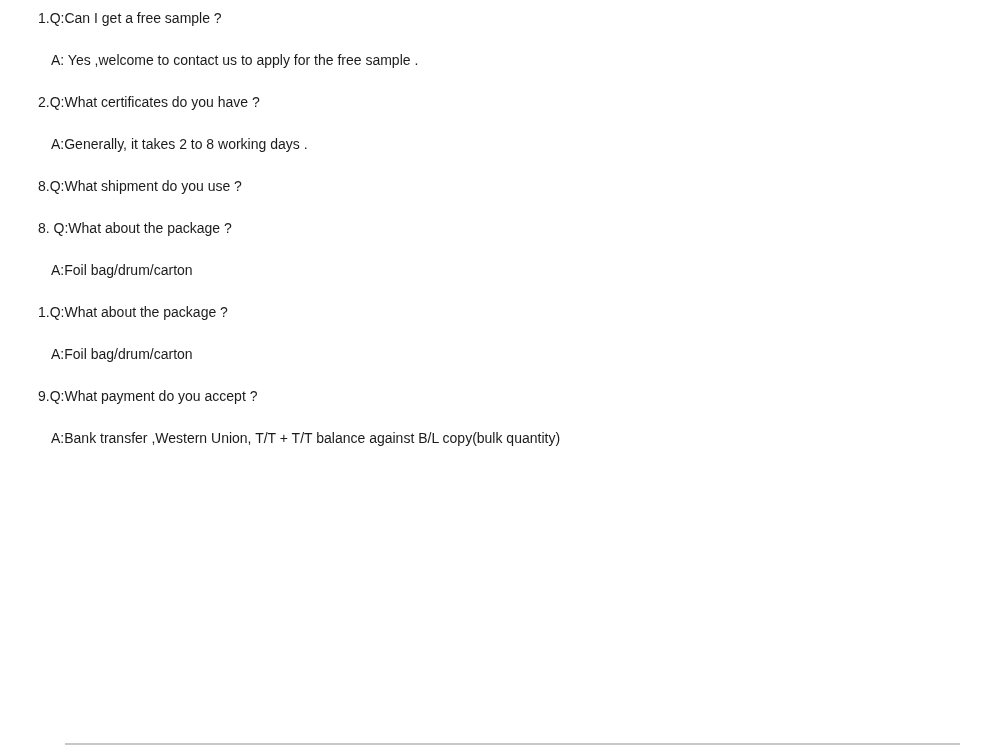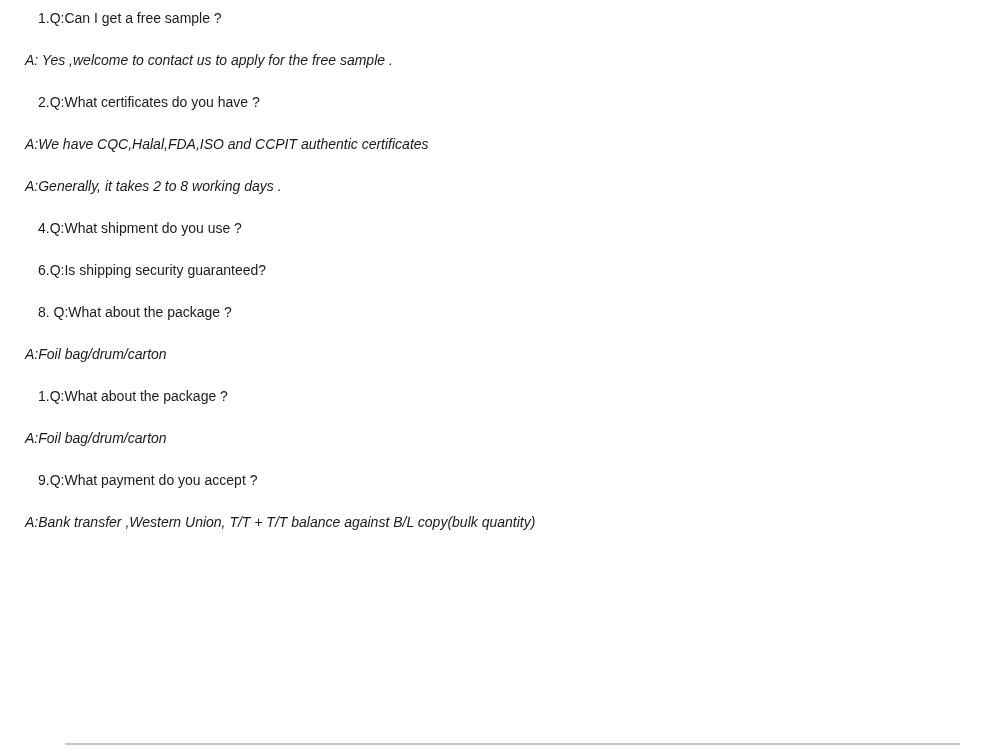--- a/index.html
+++ b/index.html
@@ -24,49 +24,47 @@
   .doc {
     margin-top: -3px; 
   }
   .line {
     height: 42px;
     line-height: 42px;
     white-space: pre;
     overflow: hidden;
   }
   .q { padding-left: 38px; }
-  .a { padding-left: 25px; font-style: italic; }
+  .a { padding-left: 51px; }
   .clip-artifact {
     position: absolute;
     left: 65px;
     top: 746px;
     width: 895px;
     height: 2px;
     background: #b9b9b9;
     opacity: 0.8;
   }
 </style>
 </head>
 <body>
 
 <div class="page">
   <div class="doc">
 
     <div class="line q">1.Q:Can I get a free sample ?</div>
     <div class="line a">A: Yes ,welcome to contact us to apply for the free sample .</div>
 
     <div class="line q">2.Q:What certificates do you have ?</div>
-    <div class="line a">A:We have CQC,Halal,FDA,ISO and CCPIT authentic certificates</div>
 
 
     <div class="line a">A:Generally, it takes 2 to 8 working days .</div>
 
-    <div class="line q">4.Q:What shipment do you use ?</div>
+    <div class="line q">8.Q:What shipment do you use ?</div>
 
-    <div class="line q">6.Q:Is shipping security guaranteed?</div>
 
     <div class="line q">8. Q:What about the package ?</div>
     <div class="line a">A:Foil bag/drum/carton</div>
 
     <div class="line q">1.Q:What about the package ?</div>
     <div class="line a">A:Foil bag/drum/carton</div>
 
     <div class="line q">9.Q:What payment do you accept ?</div>
     <div class="line a">A:Bank transfer ,Western Union, T/T + T/T balance against B/L copy(bulk quantity)</div>
 

